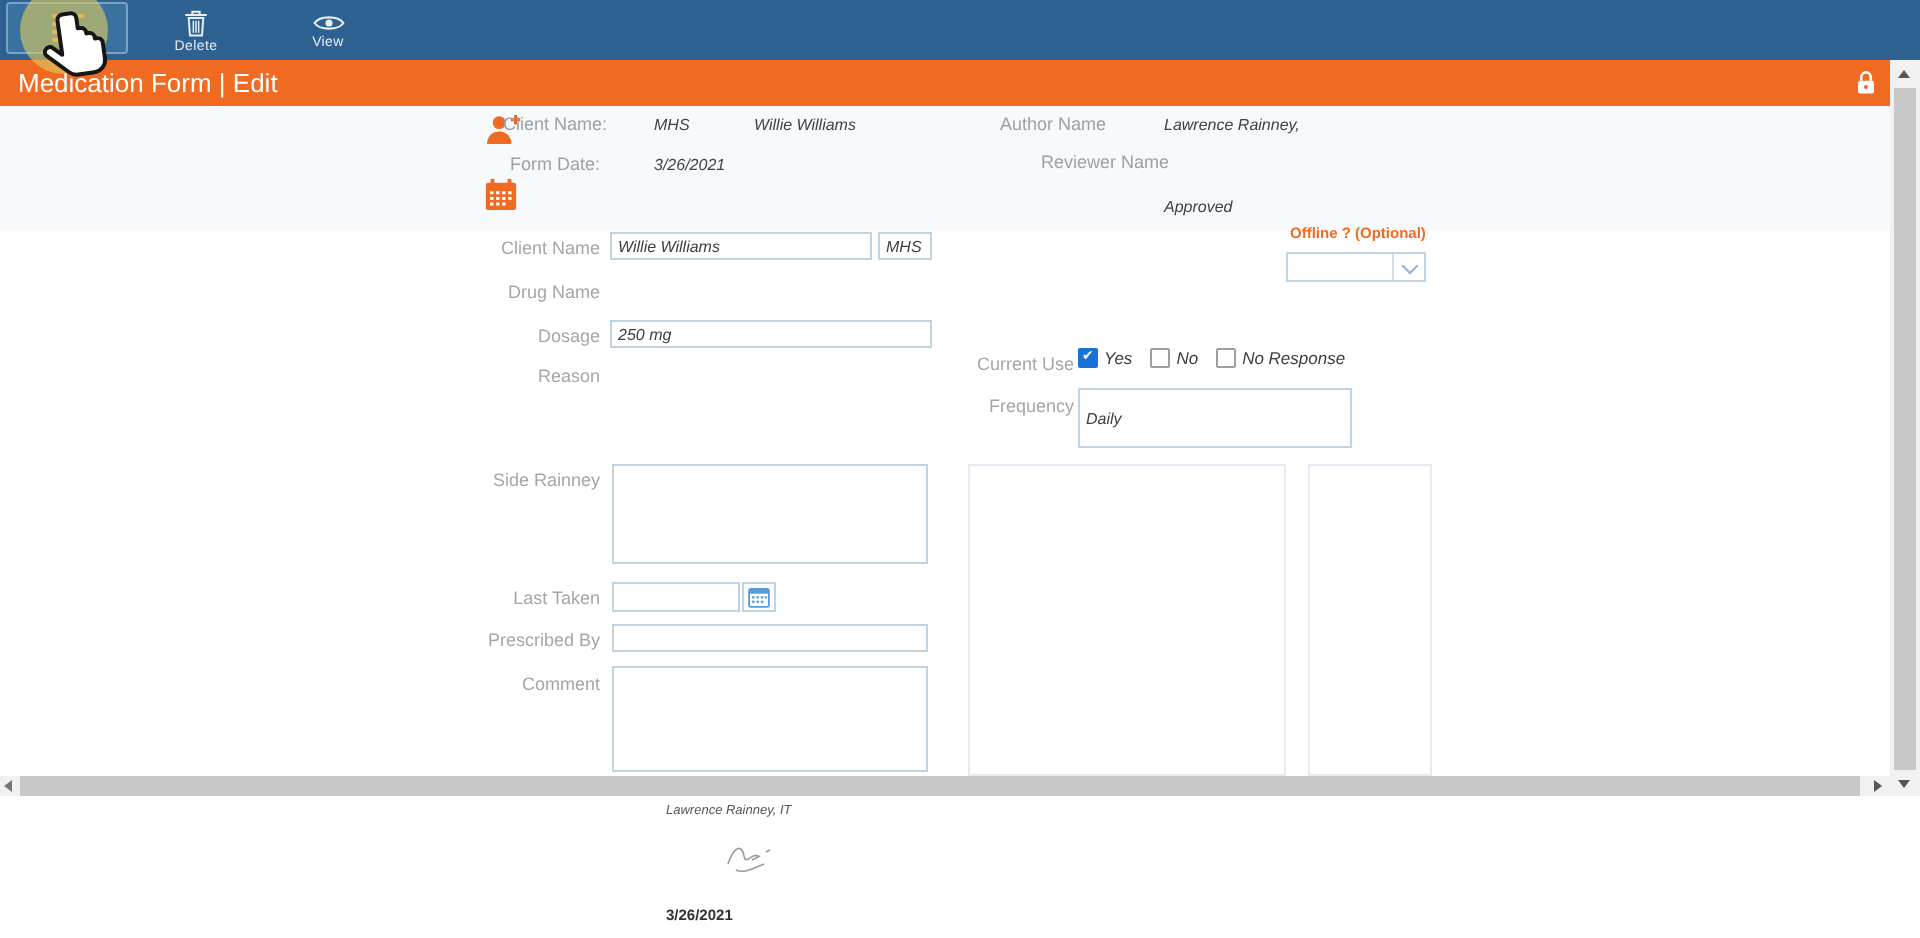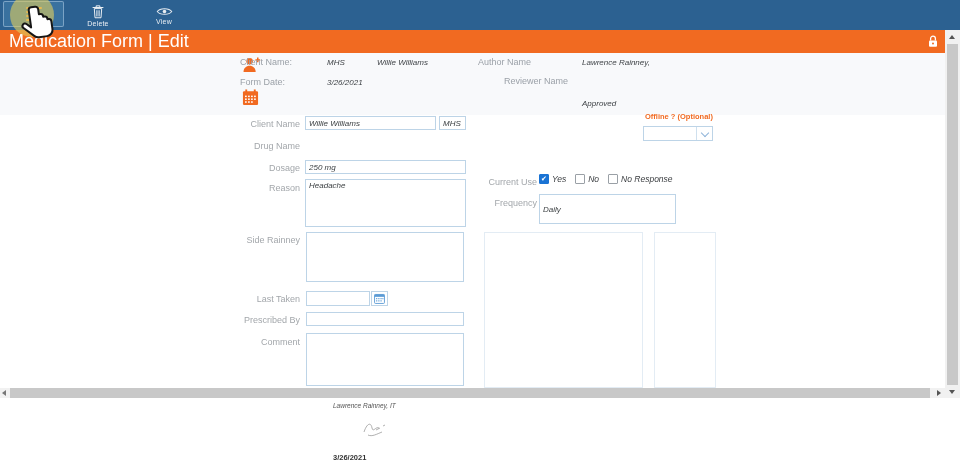--- a/index.html
+++ b/index.html
@@ -23,26 +23,26 @@
   .bars i:nth-child(4){width:9px;}
 
   
   .click-ind{position:absolute;left:10px;top:-7px;width:60px;height:58px;z-index:60;pointer-events:none;}
   .click-circle{position:absolute;left:0;top:0;width:44px;height:44px;border-radius:50%;
                 background:rgba(221,204,95,.62);}
   .hand{position:absolute;left:9px;top:11px;}
 
   
   .titlebar{position:absolute;top:30px;left:0;width:945px;height:23px;background:#f16a21;color:#fff;
-            display:flex;align-items:center;padding-left:9px;box-sizing:border-box;font-size:18px;z-index:4;}
+            display:flex;align-items:center;padding-left:9px;box-sizing:border-box;font-size:13px;z-index:4;}
   .lock{position:absolute;right:7px;top:5px;}
 
   
   .band{position:absolute;top:53px;left:0;width:945px;height:62px;background:#f8f9fb;}
-  .hlbl{position:absolute;color:#9ba1a8;font-size:9px;text-align:left;}
+  .hlbl{position:absolute;color:#9ba1a8;font-size:9px;text-align:center;}
   .hval{position:absolute;color:#3f4347;font-size:8px;font-style:italic;}
   .icon-abs{position:absolute;}
 
   
   .form{position:absolute;top:115px;left:0;width:945px;height:273px;background:#fff;}
   .flbl{position:absolute;color:#a3a7ab;font-size:9px;text-align:right;width:72px;left:228px;}
   .finp{position:absolute;border:1px solid #bdd4e7;background:#fff;font-size:8px;font-style:italic;
         color:#3c4043;padding:1px 3px;box-sizing:border-box;font-family:inherit;outline:none;resize:none;}
   .offlbl{position:absolute;left:645px;top:-3px;font-size:7.5px;font-weight:bold;color:#f16a21;}
   .offsel{position:absolute;left:643px;top:11px;width:70px;height:15px;border:1px solid #bdd4e7;
@@ -174,21 +174,20 @@
     <div class="flbl" style="top:4px;">Client Name</div>
     <input class="finp" style="left: 305px; top: 1px; width: 131px; height: 14px;" value="Willie Williams">
     <input class="finp" style="left: 439px; top: 1px; width: 27px; height: 14px;" value="MHS">
 
     <div class="flbl" style="top:26px;">Drug Name</div>
 
     <div class="flbl" style="top:48px;">Dosage</div>
     <input class="finp" style="left: 305px; top: 45px; width: 161px; height: 14px;" value="250 mg">
 
     <div class="flbl" style="top:68px;">Reason</div>
-    <textarea class="finp" style="left: 305px; top: 64px; width: 161px; height: 48px;">Headache</textarea>
 
     <div class="flbl" style="top:120px;">Side Rainney</div>
     <textarea class="finp" style="left: 306px; top: 117px; width: 158px; height: 50px;"></textarea>
 
     <div class="flbl" style="top:179px;">Last Taken</div>
     <input class="finp" style="left: 306px; top: 176px; width: 64px; height: 15px;" value="">
     <div class="calbtn">
       <svg width="11" height="11" viewBox="0 0 12 12">
         <rect x="0.6" y="1.6" width="10.8" height="9.8" rx="1" fill="none" stroke="#5b9bd5" stroke-width="1"></rect>
         <rect x="0.6" y="1.6" width="10.8" height="2.6" fill="#5b9bd5"></rect>

